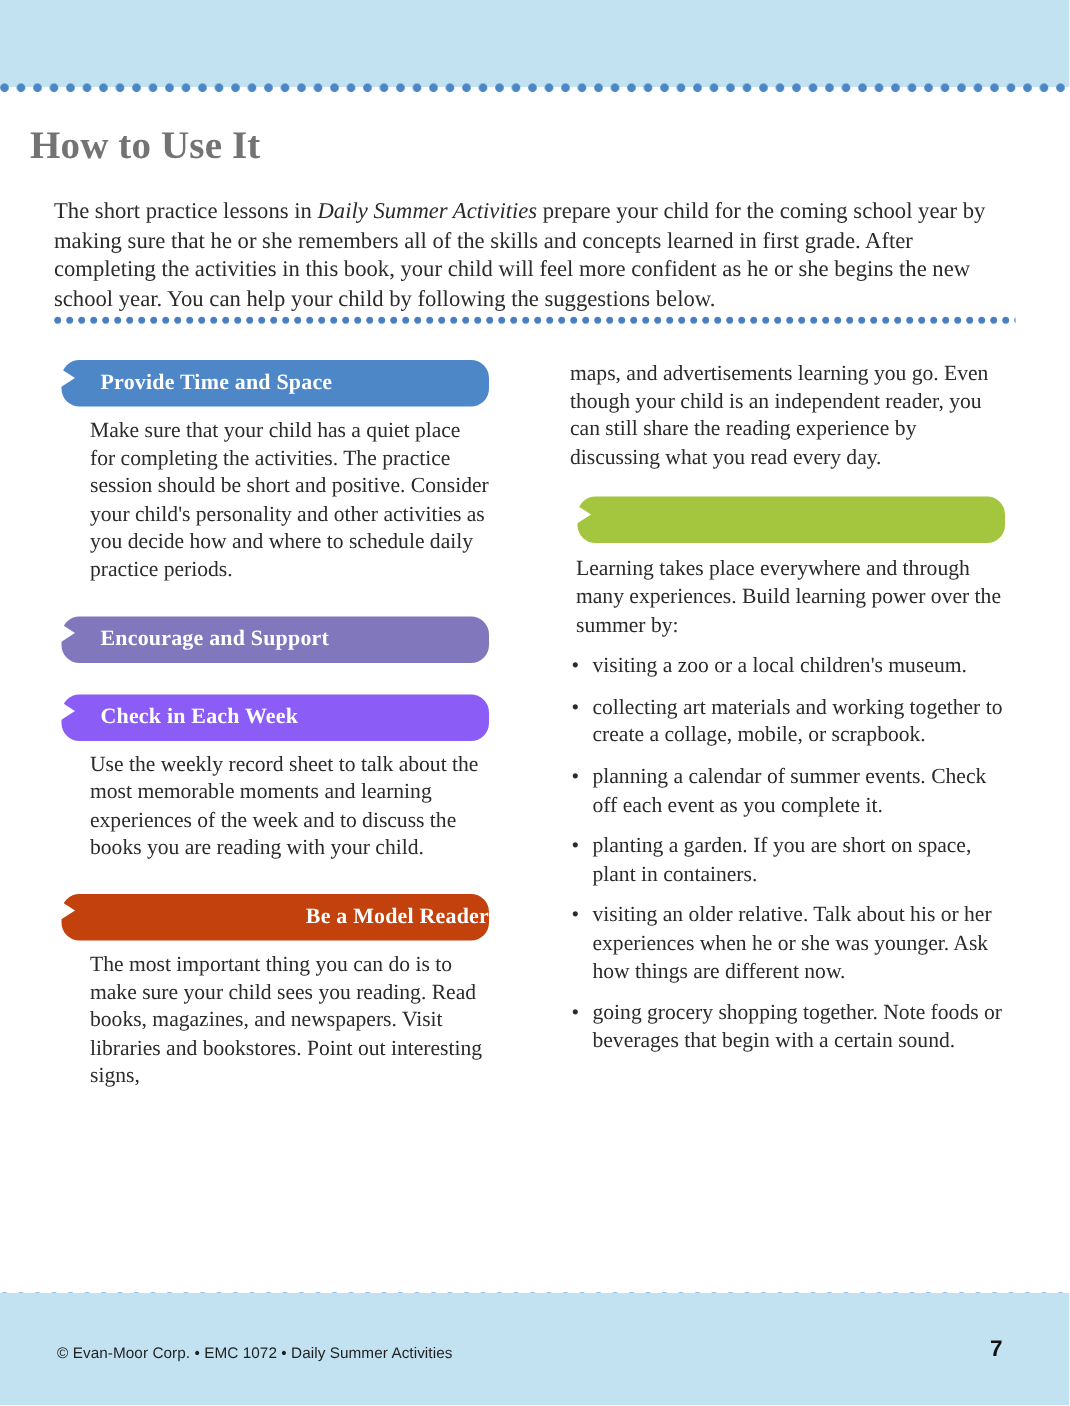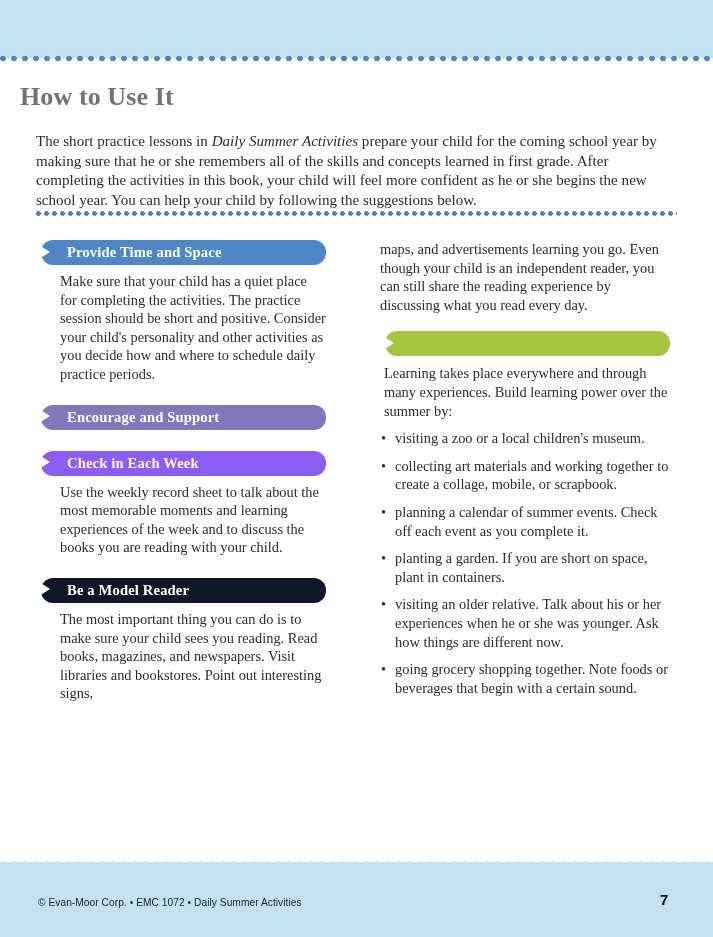--- a/index.html
+++ b/index.html
@@ -97,21 +97,21 @@
     top: 0;
     width: 290px;
   }
   .col-left  { left: 0; }
   .col-right { left: 344px; }
 
   
   .section { position: relative; }
   .pill {
     position: relative;
-    height: 25px;
+    height: 31px;
     border-radius: 12px;
     margin-left: 5px;
     display: flex;
     align-items: center;
   }
   .pill-label {
     font-family: "Liberation Serif", serif;
     font-weight: bold;
     font-size: 14.6px;
     color: #ffffff;
@@ -245,21 +245,21 @@
       <div class="pill" style="background: #8b5cf6;">
         <span class="arrow"></span>
         <span class="pill-label">Check in Each Week</span>
       </div>
       <p class="sec-body">Use the weekly record sheet to talk about the most memorable moments and learning experiences of the week and to discuss the books you are reading with your child.</p>
     </div>
 
     <div class="gap"></div>
 
     <div class="section">
-      <div class="pill" style="background: #0f172a;">
+      <div class="pill" style="background: #c2410c; justify-content: flex-end;">
         <span class="arrow"></span>
         <span class="pill-label">Be a Model Reader</span>
       </div>
       <p class="sec-body">The most important thing you can do is to make sure your child sees you reading. Read books, magazines, and newspapers. Visit libraries and bookstores. Point out interesting signs,</p>
     </div>
 
   </div>
 
   <div class="col col-right">
 

